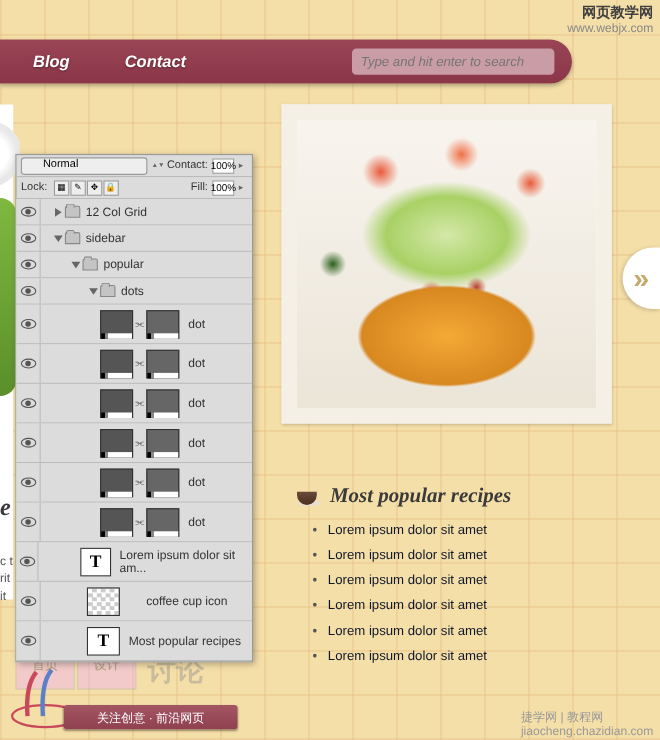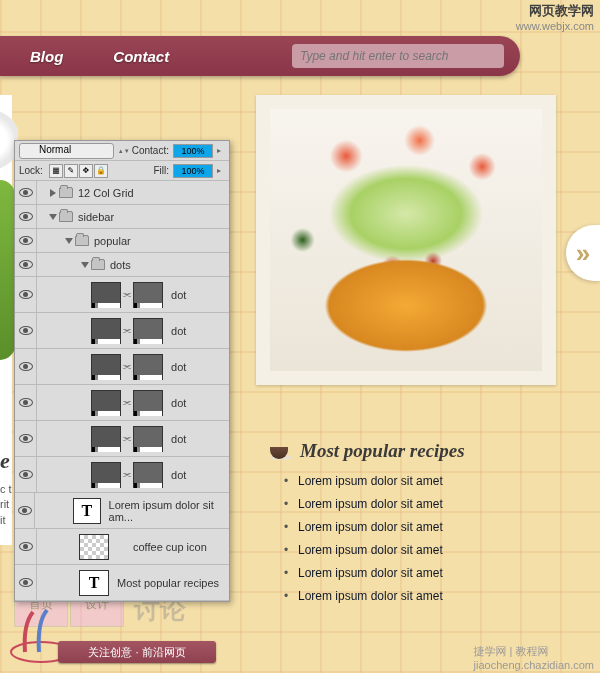--- a/index.html
+++ b/index.html
@@ -3,48 +3,48 @@
 <meta charset="utf-8">
 <style>
 *{margin:0;padding:0;box-sizing:border-box;font-family:Arial,sans-serif}
 body{width:600px;height:673px;overflow:hidden;position:relative;background:#f5dfa8}
 .bg-pattern{position:absolute;inset:0;background-image:repeating-linear-gradient(0deg,rgba(230,190,130,.4) 0 2px,transparent 2px 40px),repeating-linear-gradient(90deg,rgba(230,190,130,.4) 0 2px,transparent 2px 40px);z-index:0}
 .watermark-tr{position:absolute;top:2px;right:6px;font-size:11px;color:#888;text-align:right;z-index:50}
 .watermark-tr .cn{font-weight:bold;font-size:13px;color:#404040}
 .watermark-br{position:absolute;bottom:2px;right:6px;font-size:11px;color:#999;z-index:50}
 .nav-bar{position:absolute;top:36px;left:0;width:520px;height:40px;background:linear-gradient(#9a4556,#8b3648);border-radius:0 20px 20px 0;display:flex;align-items:center;padding-left:30px;z-index:2;box-shadow:0 2px 4px rgba(0,0,0,.3)}
 .nav-link{color:#fff;font-style:italic;font-weight:bold;font-size:15px;margin-right:50px;cursor:pointer;text-shadow:0 1px 2px rgba(0,0,0,.4)}
-.search-box{position:absolute;right:16px;width:212px;height:24px;background:#c99ca6;border-radius:4px;border:none;padding:0 8px;font-style:italic;font-size:12px;color:#8b4552}
+.search-box{position:absolute;right:16px;width:184px;height:24px;background:#c99ca6;border-radius:4px;border:none;padding:0 8px;font-style:italic;font-size:12px;color:#8b4552}
 .content-left{position:absolute;top:95px;left:0;width:12px;height:450px;background:#fff;z-index:1}
 .food-left{position:absolute;top:100px;left:0;width:18px;height:280px;z-index:3;overflow:hidden}
 .plate{width:60px;height:60px;border-radius:50%;background:radial-gradient(circle,#fff 40%,#e8e8e8 60%);margin:10px 0 0 -40px}
 .veg{width:30px;height:180px;margin-left:-15px;background:linear-gradient(#7fb83f,#5a8f2a);border-radius:0 15px 15px 0;margin-top:10px}
 .left-title{position:absolute;top:448px;left:0;font-style:italic;font-weight:bold;font-size:22px;color:#3a3a3a;z-index:3;font-family:Georgia,serif}
-.left-text{position:absolute;top:482px;left:0;width:14px;font-size:11px;color:#555;z-index:3;line-height:1.4;overflow:hidden}
+.left-text{position:absolute;top:504px;left:0;width:14px;font-size:11px;color:#555;z-index:3;line-height:1.4;overflow:hidden}
 .card{position:absolute;top:95px;left:256px;width:300px;z-index:2}
 .img-frame{border:14px solid #f4f0e6;box-shadow:0 1px 3px rgba(0,0,0,.2);width:300px;height:290px;background:#fff;overflow:hidden}
 .food-img{width:100%;height:100%;background:radial-gradient(ellipse 140px 80px at 50% 75%,#f4a935 0%,#d88820 55%,transparent 58%),radial-gradient(circle 18px at 45% 60%,#c94a2e 0%,transparent 60%),radial-gradient(circle 15px at 60% 58%,#b73e28 0%,transparent 60%),radial-gradient(ellipse 110px 70px at 50% 40%,#d4e8a8 0%,#a8d165 50%,transparent 70%),radial-gradient(circle 30px at 28% 18%,#e85a3a 0%,transparent 55%),radial-gradient(circle 28px at 55% 12%,#f07048 0%,transparent 55%),radial-gradient(circle 25px at 78% 22%,#e85a3a 0%,transparent 55%),radial-gradient(circle 22px at 12% 50%,#2a5f1a 0%,transparent 55%),linear-gradient(#f8f4ee,#ebe5d8)}
 .arrow-btn{position:absolute;top:225px;right:0;width:34px;height:56px;background:#fff;border-radius:28px 0 0 28px;box-shadow:-1px 1px 4px rgba(0,0,0,.2);z-index:4;display:flex;align-items:center;justify-content:center;cursor:pointer}
 .arrow-btn span{color:#c4a968;font-size:26px;font-weight:bold}
 .popular-section{position:absolute;top:440px;left:270px;width:300px;z-index:2}
 .popular-title{display:flex;align-items:center;gap:8px;margin-bottom:12px}
 .coffee-icon{width:22px;height:18px;position:relative}
 .cup{width:18px;height:12px;background:linear-gradient(#6b4a3a,#4a3020);border-radius:0 0 9px 9px;position:absolute;bottom:1px}
 .saucer{width:22px;height:5px;background:#e8e0d0;border-radius:50%;position:absolute;bottom:0}
 .popular-title h3{font-style:italic;font-weight:bold;font-size:19px;color:#3a3a3a;font-family:Georgia,serif}
 .popular-list{list-style:none;padding-left:28px}
 .popular-list li{font-size:12px;color:#0f172a;margin-bottom:9px;position:relative}
 .popular-list li:before{content:"•";position:absolute;left:-14px;color:#555}
 
 .layers-panel{position:absolute;top:140px;left:14px;width:216px;background:#dcdcdc;z-index:10;border:1px solid #999;font-size:11px;box-shadow:2px 2px 6px rgba(0,0,0,.3)}
 .panel-row{display:flex;align-items:center;height:20px;border-bottom:1px solid #bbb;padding:0 4px;gap:4px}
 .blend-select{flex:1;background:#eee;border:1px solid #999;height:16px;font-size:10px;padding:0 19px;border-radius:3px}
 .blend-arrows{width:10px;height:14px;display:flex;flex-direction:column;font-size:6px;color:#666;justify-content:center}
 .panel-label{font-size:10px;color:#333}
-.pct-box{width:40px;height:14px;background:#0ea5e9;border:1px solid #999;font-size:9px;text-align:center;display:flex;align-items:center;justify-content:center}
+.pct-box{width:20px;height:14px;background:#ffffff;border:1px solid #999;font-size:9px;text-align:center;display:flex;align-items:center;justify-content:center}
 .pct-arrow{width:8px;font-size:8px;color:#666}
 .lock-icons{display:flex;gap:1px;margin-left:2px}
 .lock-icon{width:14px;height:14px;background:#eee;border:1px solid #999;display:flex;align-items:center;justify-content:center;font-size:8px}
 .layers-tree{background:#dcdcdc}
 .layer-row{display:flex;align-items:center;height:24px;border-bottom:1px solid #bbb;background:#dcdcdc}
 .layer-row.tall{height:36px}
 .eye-col{width:22px;height:100%;border-right:1px solid #bbb;display:flex;align-items:center;justify-content:center}
 .eye{width:14px;height:9px;position:relative}
 .eye:before{content:"";position:absolute;inset:0;border:1px solid #555;border-radius:50%}
 .eye:after{content:"";position:absolute;top:2px;left:4px;width:5px;height:5px;background:#555;border-radius:50%}

